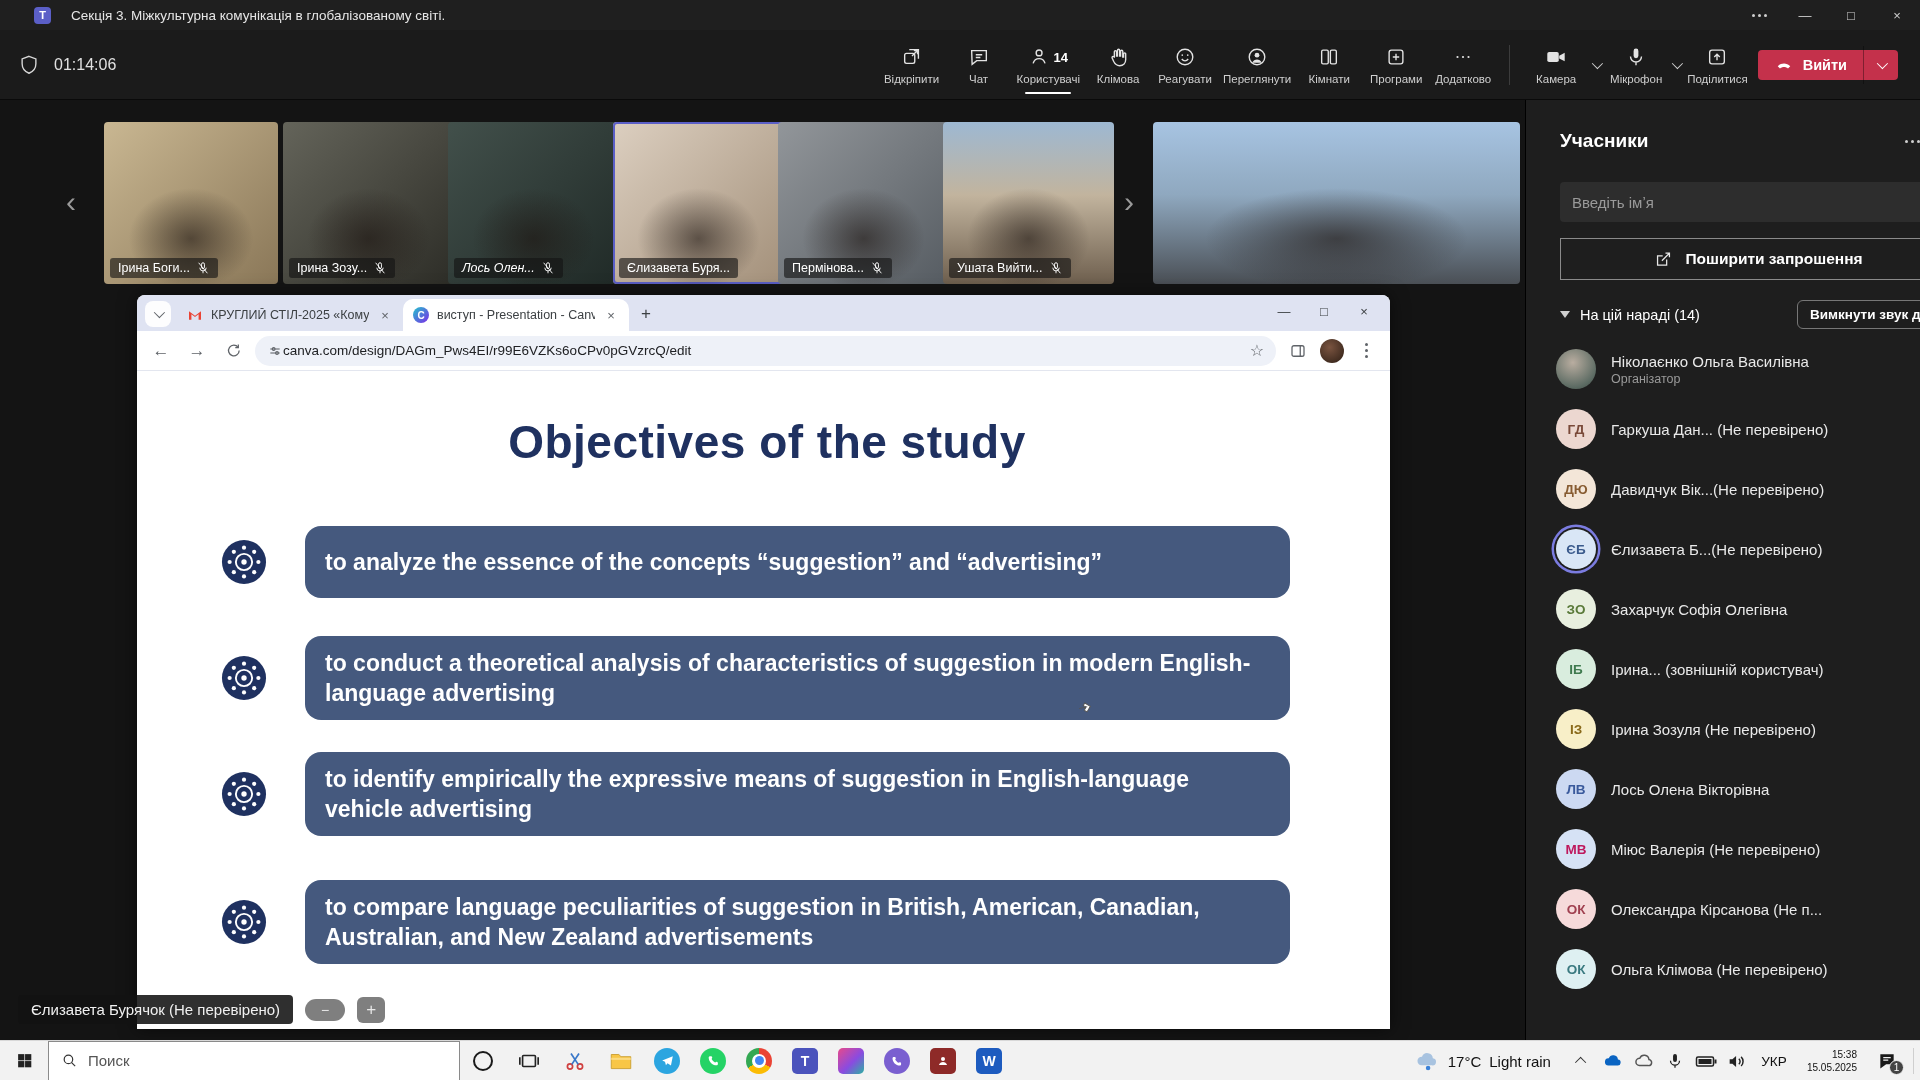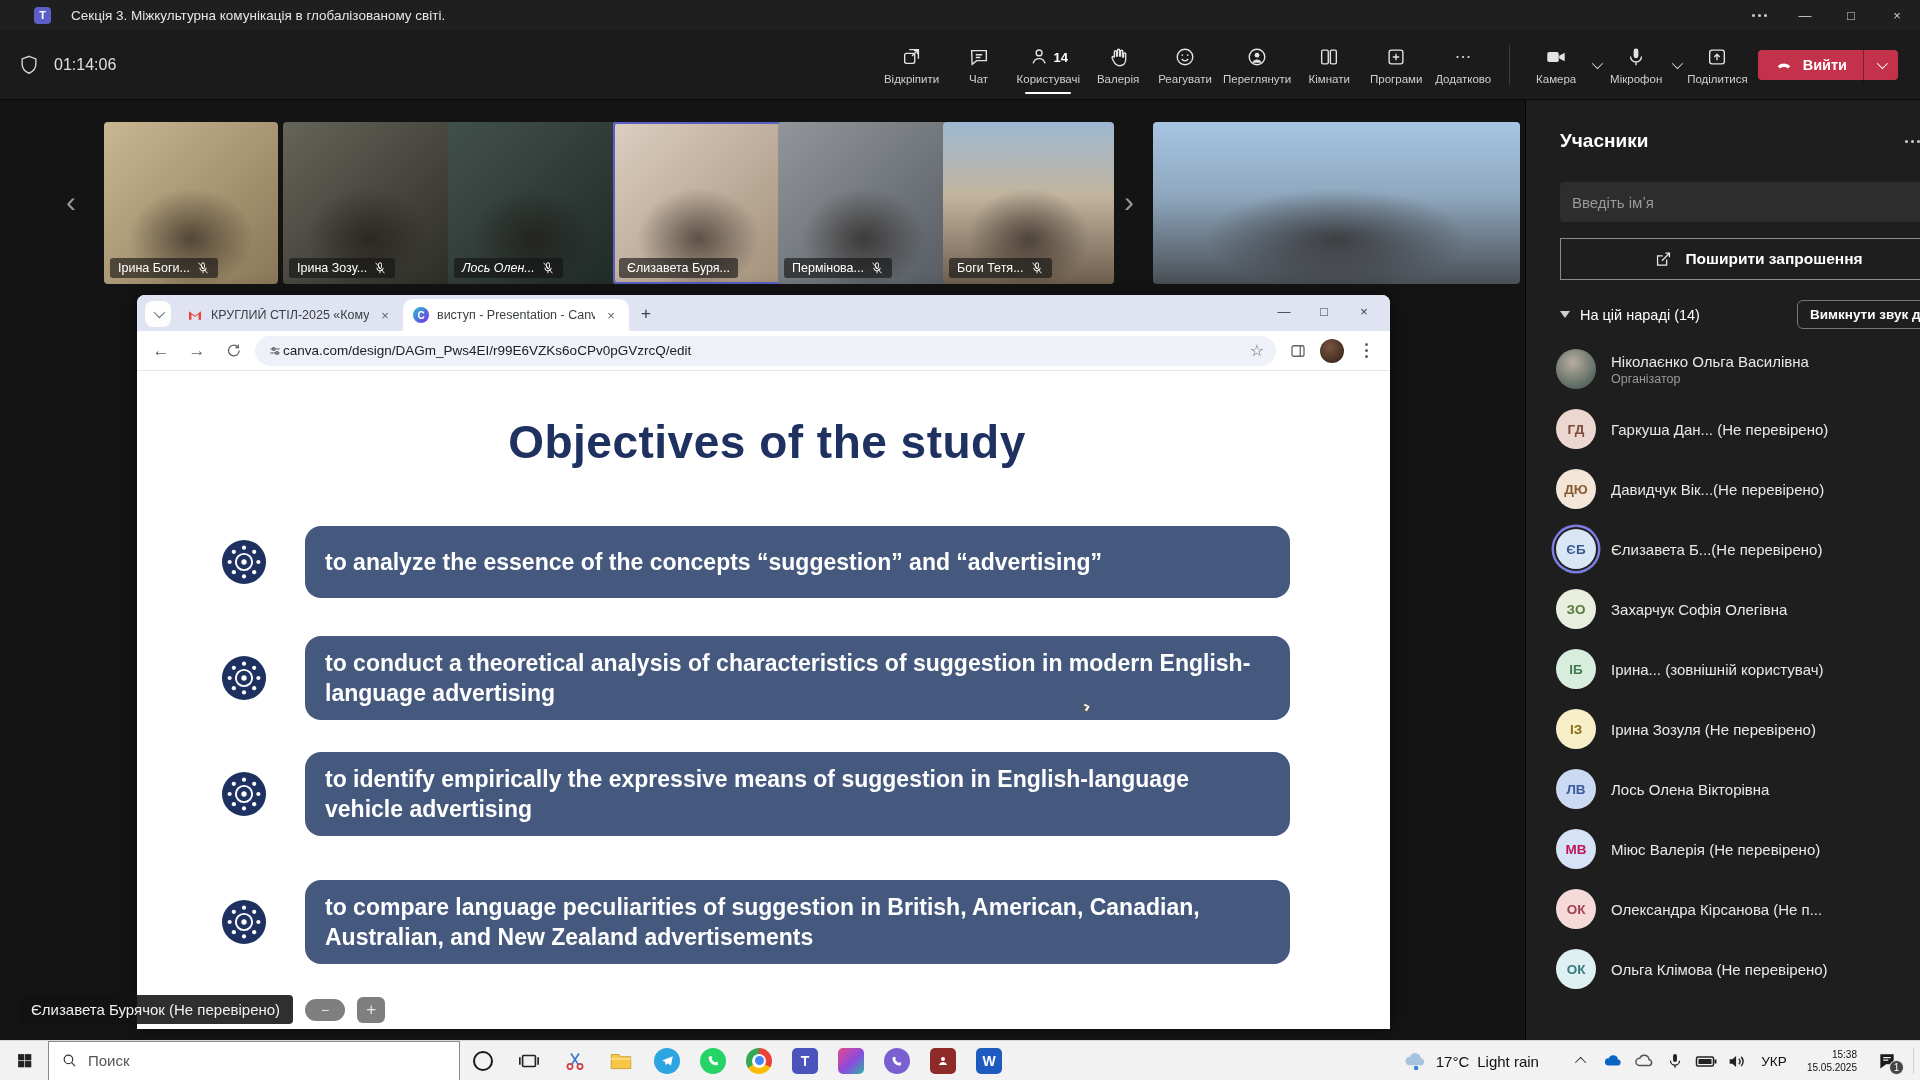--- a/index.html
+++ b/index.html
@@ -120,21 +120,21 @@
   #tsearch input { border:none; outline:none; font-size:15px; color:#444; width:300px; font-family:inherit; background:transparent; }
   #tsearch input::placeholder { color:#555; }
   .tico { width:46px; height:40px; display:flex; align-items:center; justify-content:center; }
   .appsq { width:26px; height:26px; border-radius:5px; display:flex; align-items:center; justify-content:center; color:#fff; font-weight:bold; font-size:14px; }
   .appcirc { width:26px; height:26px; border-radius:50%; display:flex; align-items:center; justify-content:center; }
   .chrome-o { width:26px; height:26px; border-radius:50%; background:conic-gradient(#ea4335 0 33%, #fbbc05 33% 66%, #34a853 66%); position:relative; }
   .chrome-o i { position:absolute; left:6px; top:6px; width:14px; height:14px; border-radius:50%; background:#fff; }
   .chrome-o b { position:absolute; left:8.5px; top:8.5px; width:9px; height:9px; border-radius:50%; background:#4285f4; }
   #tray { position:absolute; right:6px; top:0; height:40px; display:flex; align-items:center; gap:7px; }
   #tray .tr-ic { display:flex; align-items:center; justify-content:center; width:24px; height:40px; }
-  #weather { display:flex; align-items:center; gap:8px; margin-right:24px; color:#111; font-size:15px; }
+  #weather { display:flex; align-items:center; gap:8px; margin-right:12px; color:#111; font-size:15px; }
   #clock { text-align:right; color:#111; font-size:10px; line-height:1.35; margin:12px 8px; }
   #notif { position:relative; width:30px; height:40px; display:flex; align-items:center; justify-content:center; }
   #notif .nbadge { position:absolute; right:-2px; bottom:6px; width:15px; height:15px; border-radius:50%; background:#444; color:#fff; font-size:10px; display:flex; align-items:center; justify-content:center; border:1px solid #f2f2f2; }
   .updiv { width:1px; height:26px; background:#cfcfcf; margin-left:4px; }
 </style>
 </head>
 <body>
 
 <div id="root">
 
@@ -191,21 +191,21 @@
             <span class="badge">14</span>
           </span>
         <span>Користувачі</span>
       </div>
       <div class="tb-btn">
         <span class="ic-row">
             <svg viewBox="0 0 24 24">
               <path d="M8 12V6.2a1.2 1.2 0 0 1 2.4 0V11h1V4.8a1.2 1.2 0 0 1 2.4 0V11h1V5.8a1.2 1.2 0 0 1 2.4 0V12h.9V8.6a1.15 1.15 0 0 1 2.3 0v6.2c0 4-2.6 6.7-6.6 6.7-3.4 0-5.2-1.8-6.6-4.8L5.6 13c-.5-1.1.9-2.1 1.8-1.3z"></path>
             </svg>
           </span>
-        <span>Валерія</span>
+        <span>Клімова</span>
       </div>
       <div class="tb-btn">
         <span class="ic-row">
             <svg viewBox="0 0 24 24">
               <circle cx="12" cy="12" r="8.5"></circle>
               <circle cx="9" cy="10" r="0.9" fill="#e3e3e3" stroke="none"></circle>
               <circle cx="15" cy="10" r="0.9" fill="#e3e3e3" stroke="none"></circle>
               <path d="M8.5 14.2c1 1.3 2.2 2 3.5 2s2.5-.7 3.5-2"></path>
             </svg>
           </span>
@@ -349,21 +349,21 @@
       <svg viewBox="0 0 24 24">
           <rect x="9.5" y="3" width="5" height="10" rx="2.5" fill="none" stroke="#fff" stroke-width="1.6"></rect>
           <path d="M6.5 11.5a5.5 5.5 0 0 0 11 0M12 17v4" stroke="#fff" fill="none" stroke-width="1.6"></path>
           <line x1="4.5" y1="3" x2="19.5" y2="21" stroke="#fff" stroke-width="1.6"></line>
         </svg>
       </div>
   </div>
   <div class="tile t6" style="left:943px;">
     <div class="person"></div>
     <div class="pill">
-        <span>Боги Тетя...</span>
+        <span>Ушата Вийти...</span>
       <svg viewBox="0 0 24 24">
           <rect x="9.5" y="3" width="5" height="10" rx="2.5" fill="none" stroke="#fff" stroke-width="1.6"></rect>
           <path d="M6.5 11.5a5.5 5.5 0 0 0 11 0M12 17v4" stroke="#fff" fill="none" stroke-width="1.6"></path>
           <line x1="4.5" y1="3" x2="19.5" y2="21" stroke="#fff" stroke-width="1.6"></line>
         </svg>
       </div>
   </div>
   <div class="tile t7" style="left:1153px;width:367px;">
     <div class="person"></div>
   </div>

